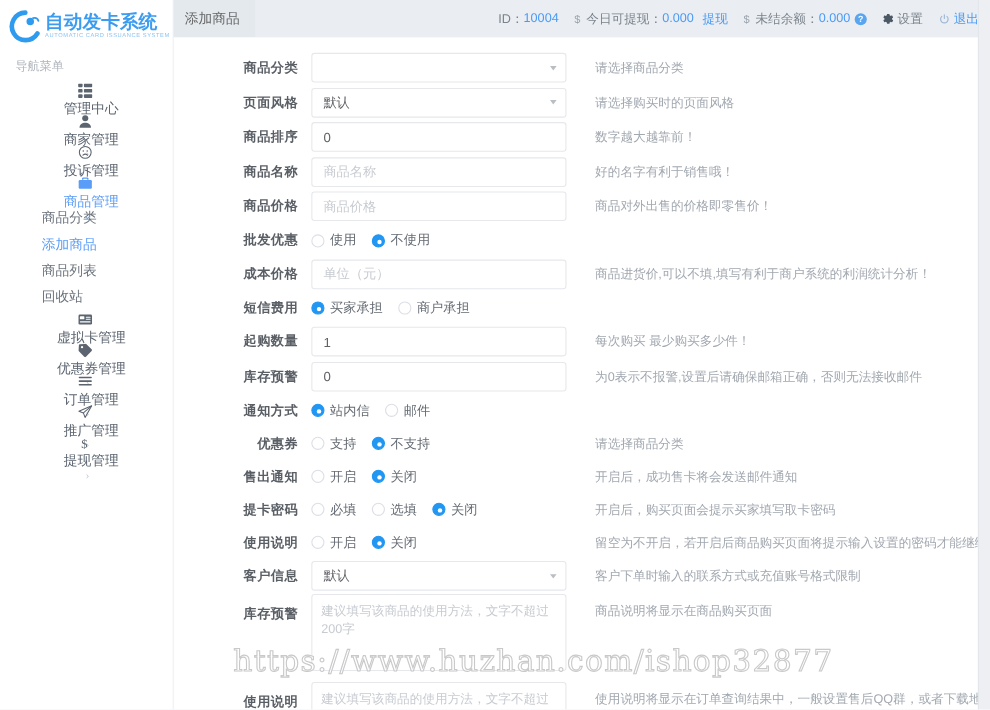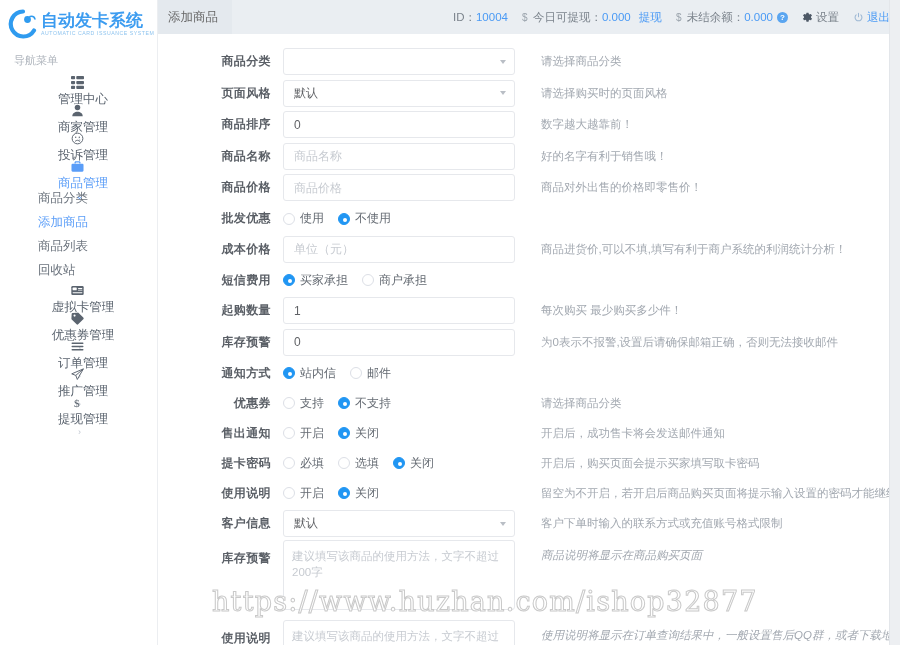--- a/index.html
+++ b/index.html
@@ -84,21 +84,21 @@
   .frow.typ-radio{height:30px;}
   .frow.typ-textarea{height:80px;align-items:flex-start;}
   .flabel{
     width:125px;flex:0 0 125px;text-align:right;padding-right:12px;
     box-sizing:border-box;color:#5a5f66;font-size:12px;font-weight:bold;
     letter-spacing:0.4px;
   }
   .frow.typ-textarea .flabel{padding-top:10px;}
   .fctrl{width:232px;flex:0 0 232px;position:relative;}
   .fhint{margin-left:26px;color:#a2a8b0;font-size:11.5px;white-space:nowrap;}
-  .frow.typ-textarea .fhint{padding-top:8px;font-style:italic;}
+  .frow.typ-textarea .fhint{padding-top:8px;}
   .inp{
     width:232px;height:27px;box-sizing:border-box;
     border:1px solid #e6e8ec;border-radius:3px;background:#fff;
     padding:0 29px 0 10px;font-size:12px;color:#606266;
     font-family:"Liberation Sans","DejaVu Sans",sans-serif;
     outline:none;
   }
   .inp::placeholder{color:#c7cbd1;}
   .sel-arrow{
     position:absolute;right:9px;top:50%;transform:translateY(-50%);

